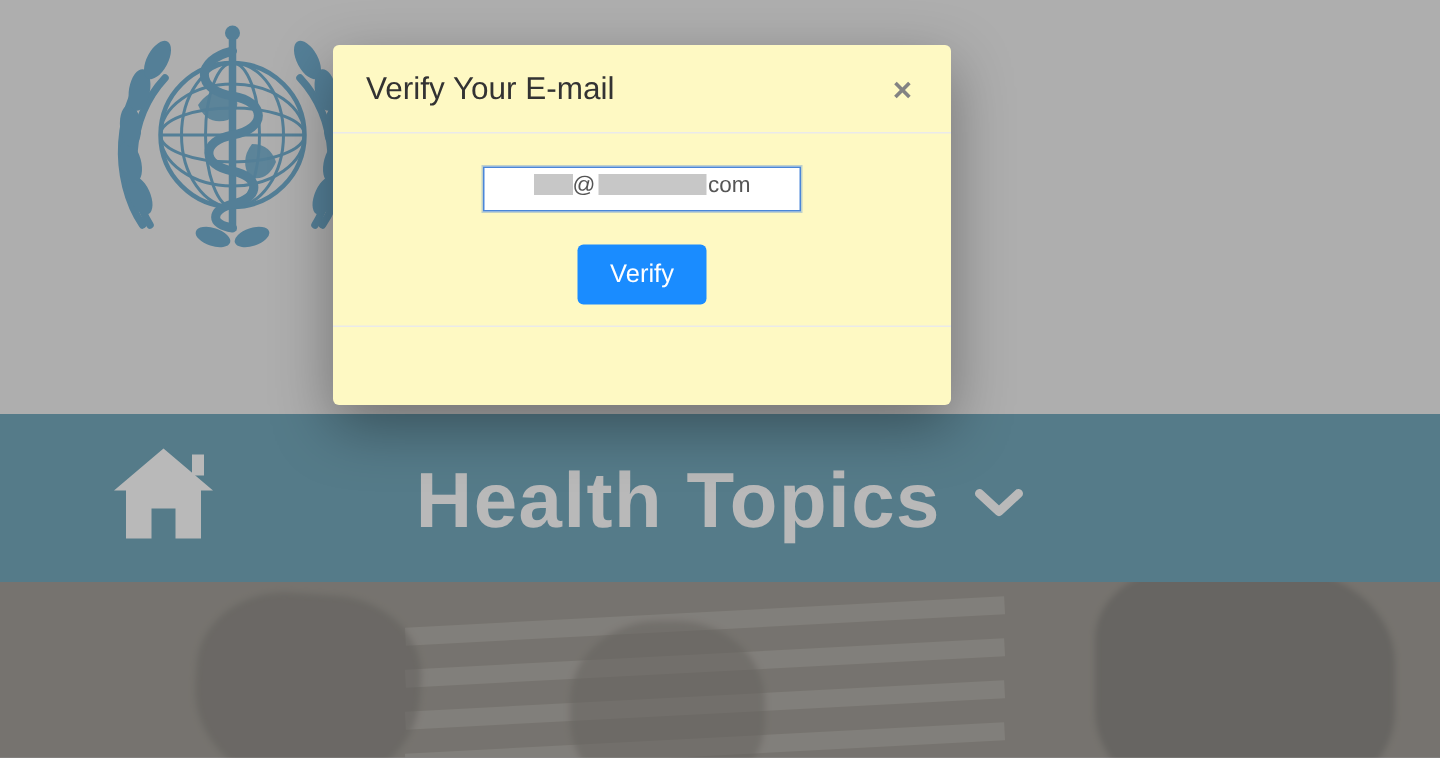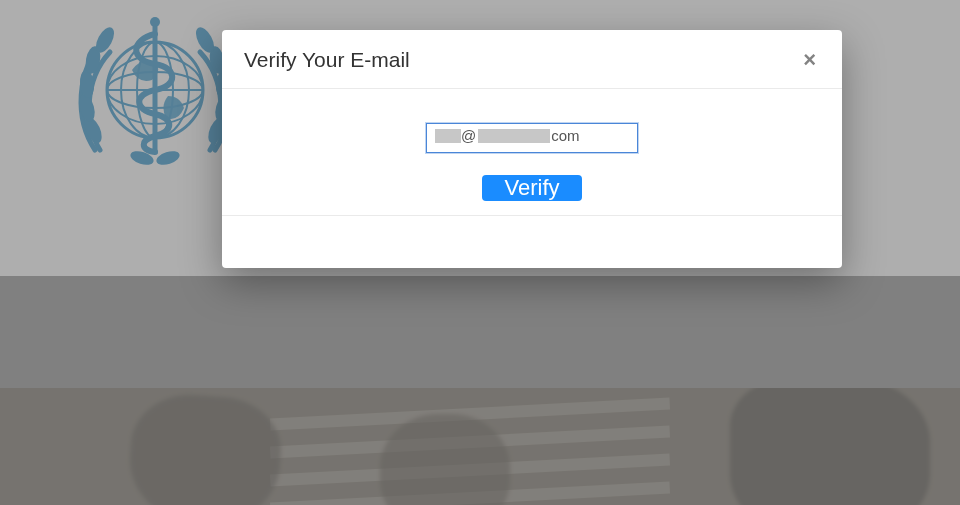--- a/index.html
+++ b/index.html
@@ -88,22 +88,22 @@
     position:absolute;
     left: 60px;
     top: 0px;
   }
 
   
   .modal {
     position: absolute;
     left: 222px;
     top: 30px;
-    width: 620px;
-    background: #ffffff;
+    width: 412px;
+    background: #fef9c3;
     border-radius: 4px;
     box-shadow: 0 14px 40px rgba(0,0,0,0.35);
   }
   .modal-header {
     display: flex;
     align-items: center;
     justify-content: space-between;
     padding: 18px 22px 16px 22px;
     border-bottom: 1px solid #eaeaea;
   }
@@ -161,22 +161,22 @@
   }
   .pw-field::placeholder { color:#8a8a8a; }
 
   .verify-btn {
     display: inline-block;
     margin: 4px auto 10px auto;
     background: #1a8cff;
     color: #fff;
     border: none;
     border-radius: 4px;
-    padding: 0 22px;
-    font-size: 22px;
+    padding: 10px 22px;
+    font-size: 17px;
     cursor: pointer;
   }
 
   .modal-footer {
     border-top: 1px solid #eaeaea;
     height: 52px;
   }
 </style>
 </head>
 <body>
@@ -234,20 +234,40 @@
                    C 118 68, 118 86, 95 90
                    C 74 94, 74 110, 95 114
                    C 114 118, 114 132, 95 136
                    C 80 140, 80 150, 95 152" fill="none" stroke="#1f7fb3" stroke-width="6" stroke-linecap="round"></path>
           <circle cx="95" cy="22" r="5" fill="#1f7fb3"></circle>
         </g>
       </svg>
     </div>
   </div>
 
+  <div class="nav-bar">
+    <div class="nav-home">
+      <span>
+        <svg width="78" height="70" viewBox="0 0 78 70" fill="#ffffff">
+          <path d="M39 4 L72 32 L64 32 L64 64 L47 64 L47 44 L31 44 L31 64 L14 64 L14 32 L6 32 Z"></path>
+          <rect x="58" y="8" width="8" height="14"></rect>
+        </svg>
+      </span>
+    </div>
+    <div class="nav-title-wrap">
+      <span class="nav-title">
+        <span>Health Topics</span>
+        <span class="chev">
+          <svg width="34" height="24" viewBox="0 0 34 24" fill="none" stroke="#ffffff" stroke-width="6" stroke-linecap="round" stroke-linejoin="round">
+            <polyline points="4,6 17,18 30,6"></polyline>
+          </svg>
+        </span>
+      </span>
+    </div>
+  </div>
 
   <div class="hero">
     <div class="crosswalk">
         <span class="s1"></span>
         <span class="s2"></span>
         <span class="s3"></span>
         <span class="s4"></span>
       </div>
     <div class="blur b1"></div>
     <div class="blur b2"></div>
@@ -256,21 +276,21 @@
 
   <div class="overlay"></div>
 
   <div class="modal">
     <div class="modal-header">
       <h3>Verify Your E-mail</h3>
       <button class="close-btn">×</button>
     </div>
 
     <div class="modal-body">
-      <div class="field email-field" style="text-align:left;margin-top:12px;">
+      <div class="field email-field" style="text-align:center;">
         <span class="redact r1"></span><span>@</span><span class="redact r2"></span><span>com</span>
       </div>
 
 
       <button class="verify-btn">Verify</button>
     </div>
 
     <div class="modal-footer"></div>
   </div>
 

